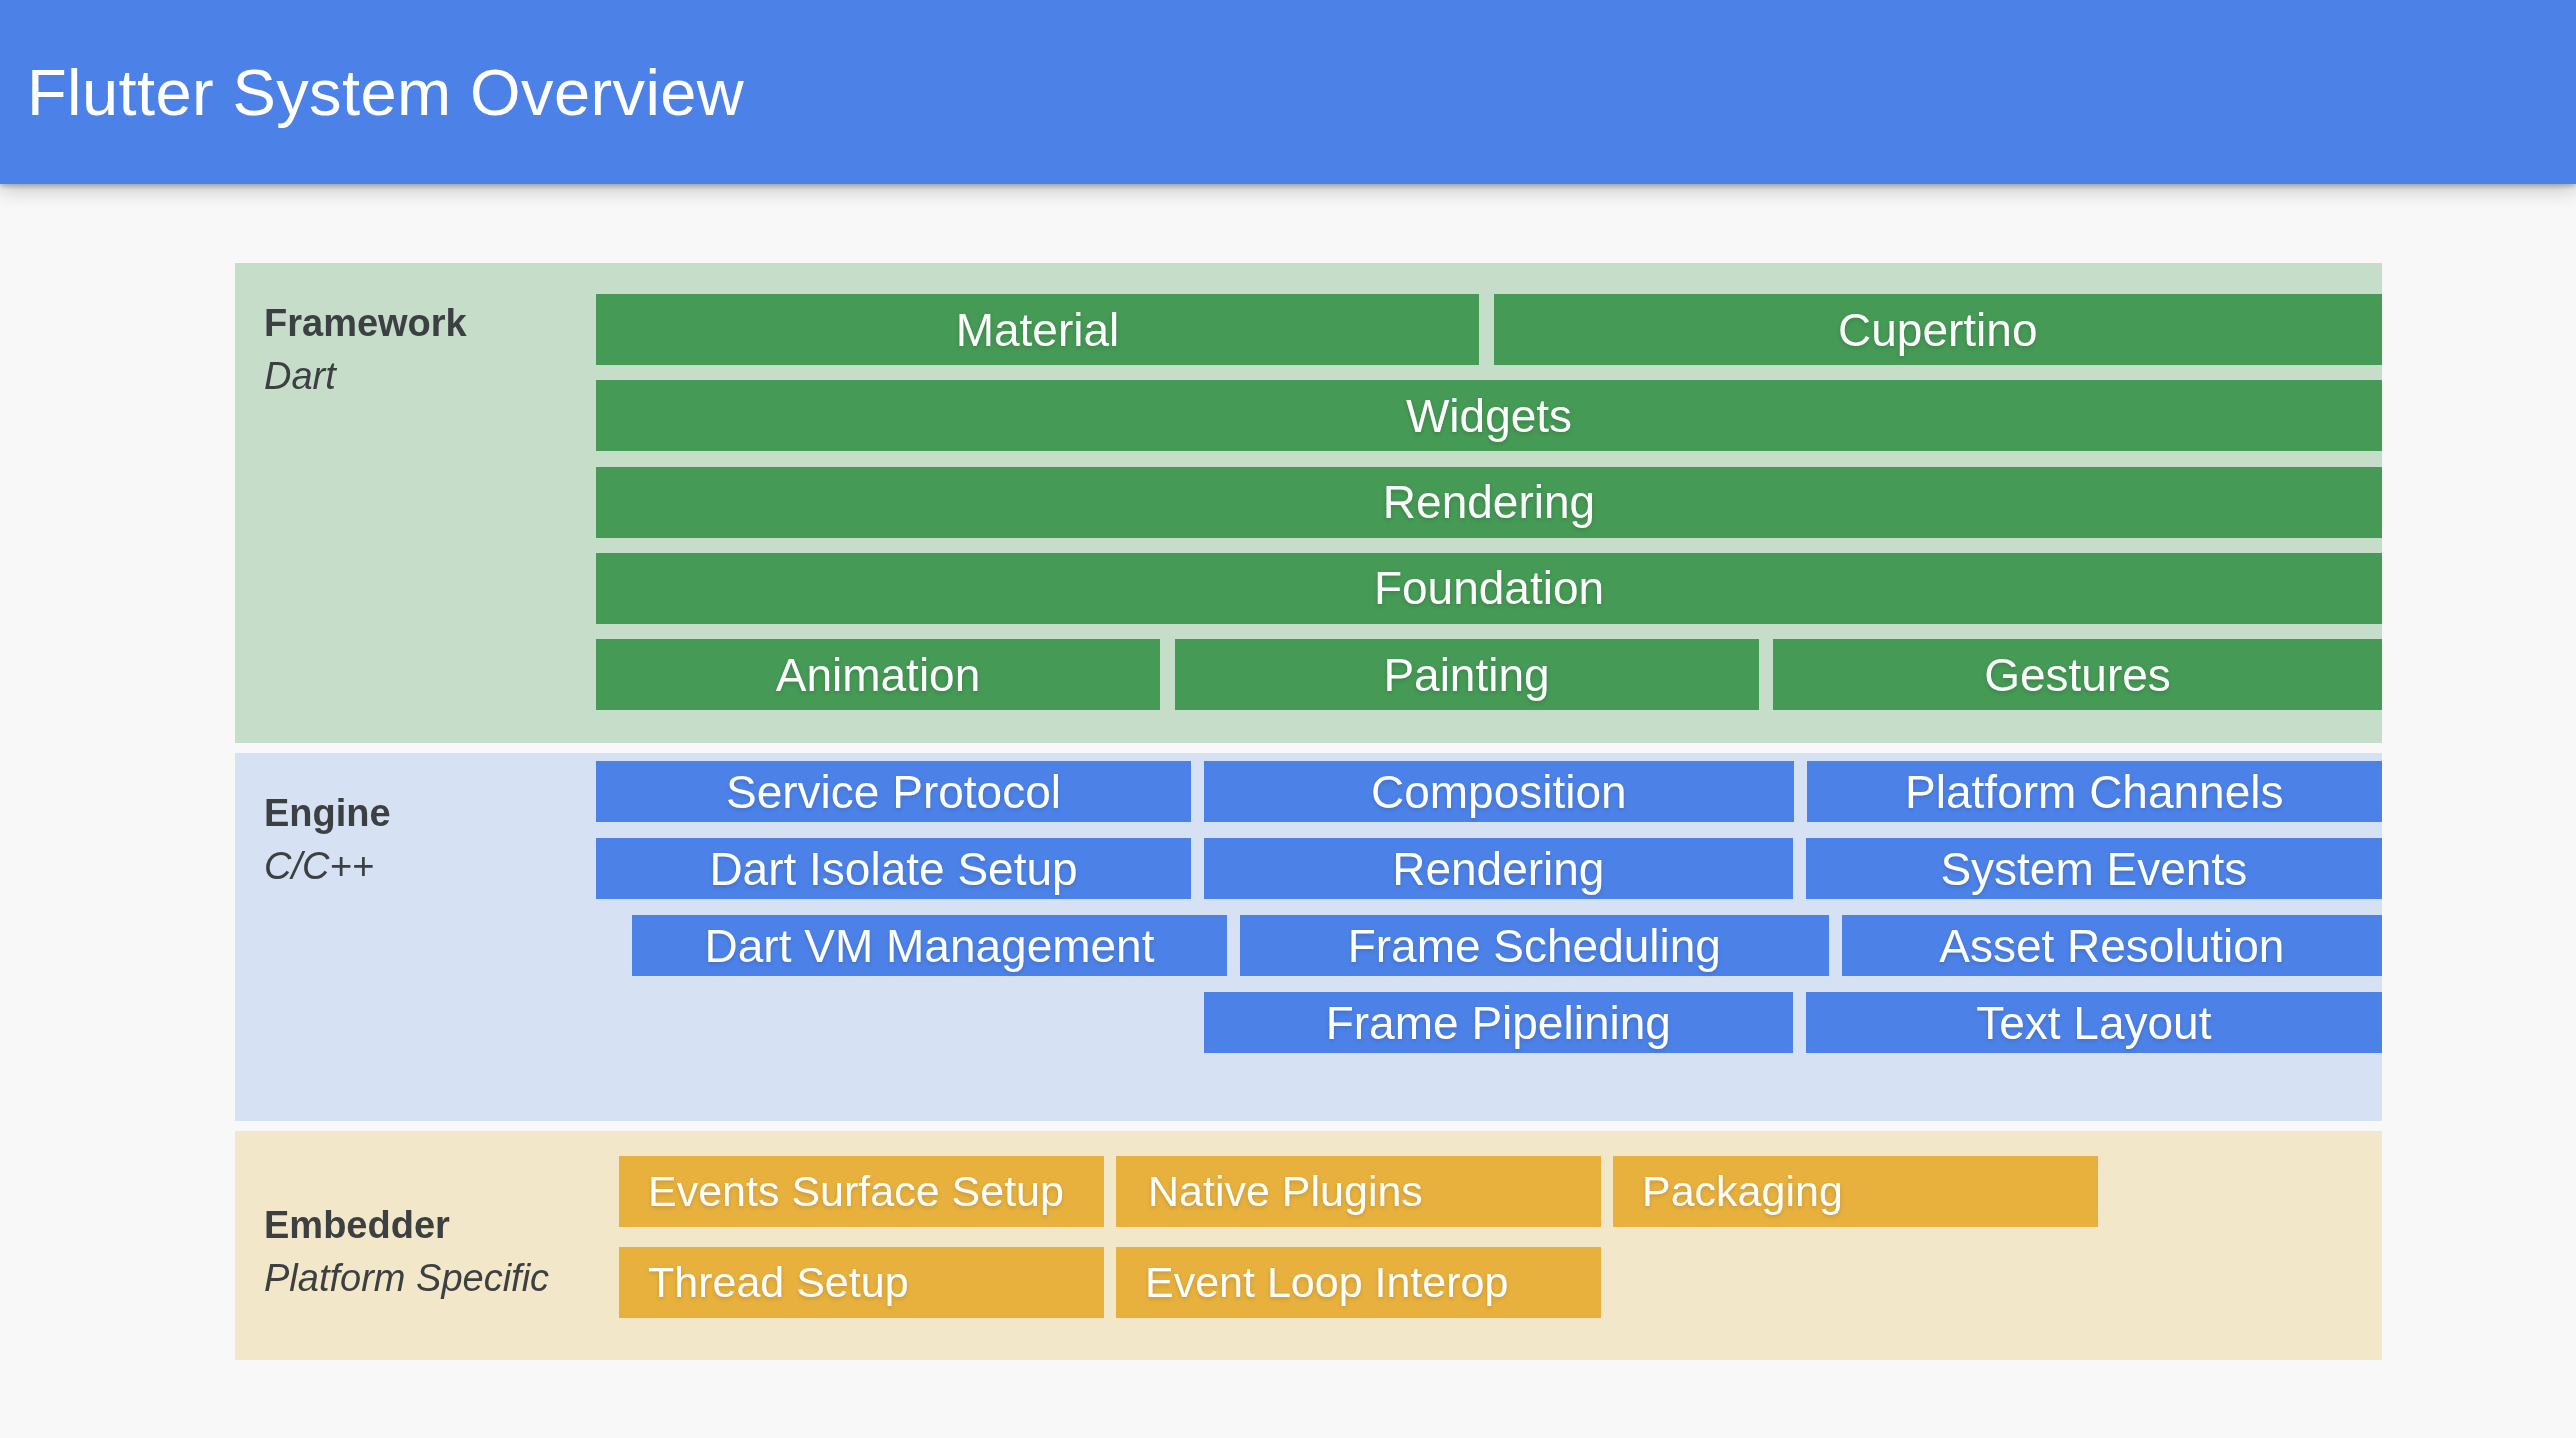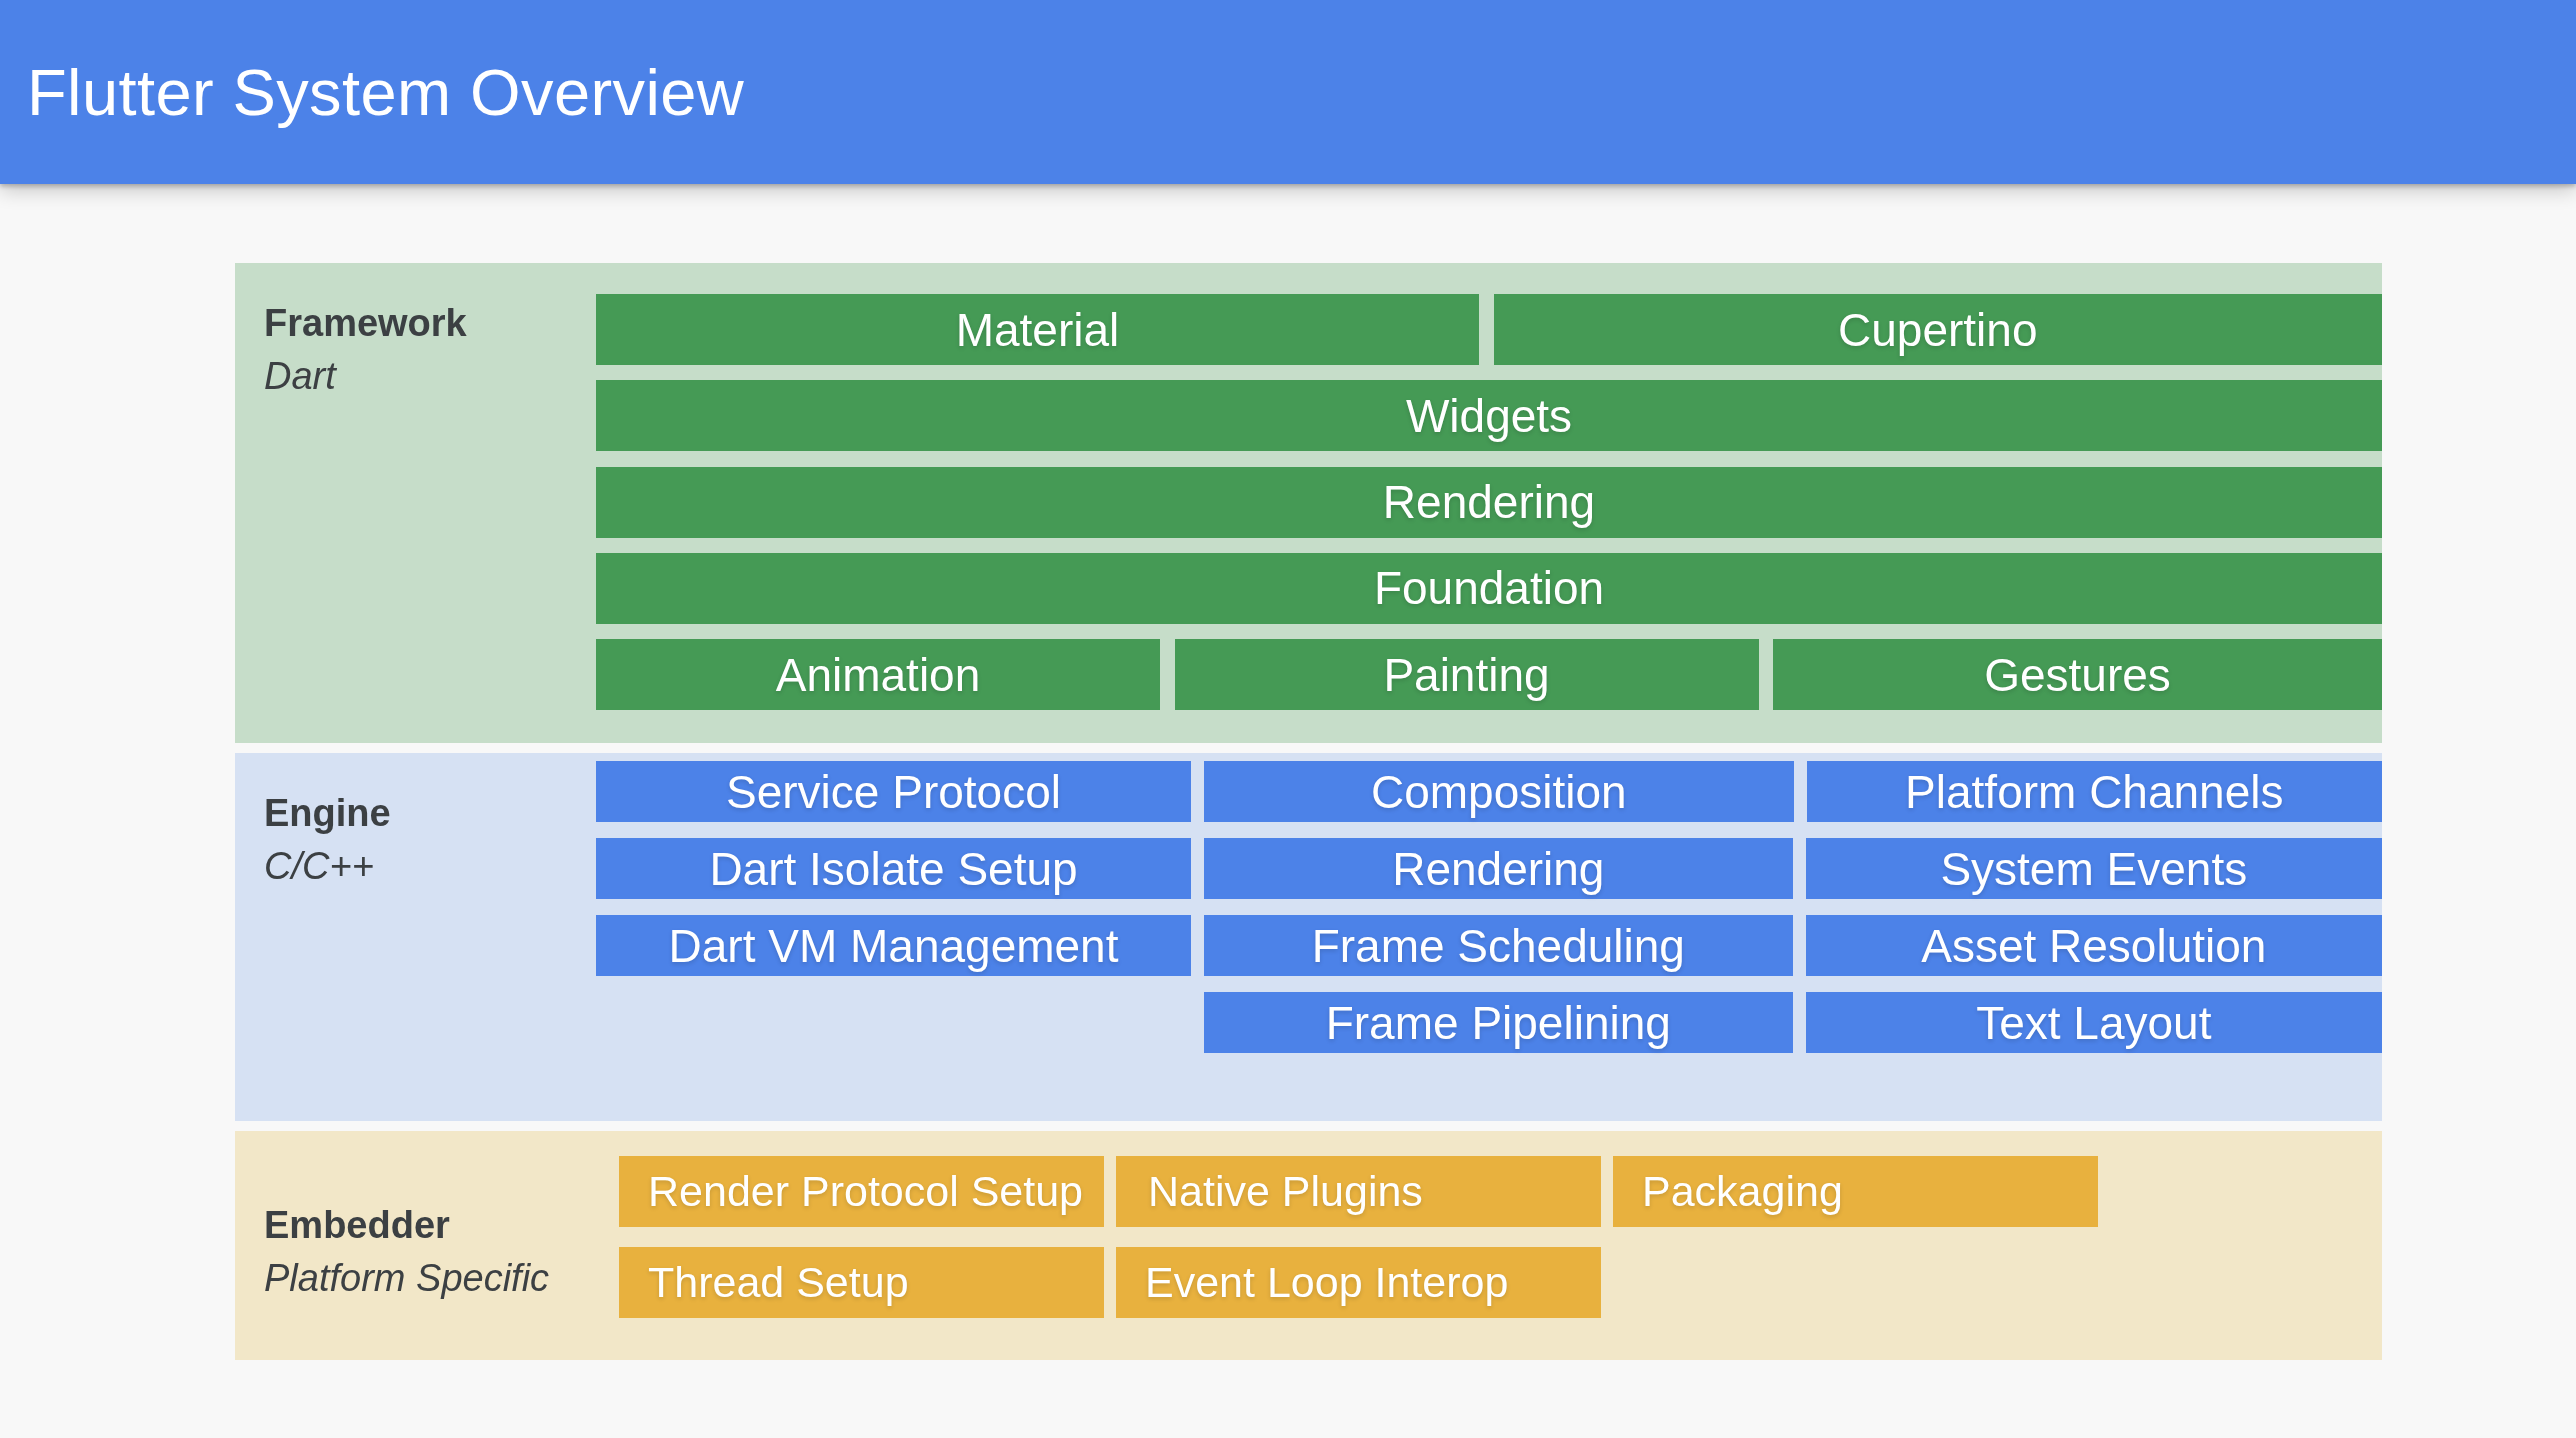--- a/index.html
+++ b/index.html
@@ -153,39 +153,39 @@
             <div class="box" style="width: 595px;">Service Protocol</div>
             <div class="box" style="width: 590px;">Composition</div>
             <div class="box fill">Platform Channels</div>
           </div>
           <div class="row">
             <div class="box" style="width: 595px;">Dart Isolate Setup</div>
             <div class="box" style="width: 589px;">Rendering</div>
             <div class="box fill">System Events</div>
           </div>
           <div class="row">
-            <div class="box" style="width: 595px;">Dart VM Management</div>
+            <div class="box" style="width: 595px; margin-left: 36px;">Dart VM Management</div>
             <div class="box" style="width: 589px;">Frame Scheduling</div>
             <div class="box fill">Asset Resolution</div>
           </div>
           <div class="row">
             <div class="box spacer" style="width: 595px;"></div>
             <div class="box" style="width: 589px;">Frame Pipelining</div>
             <div class="box fill">Text Layout</div>
           </div>
         </div>
       </div>
       <div class="section embedder">
         <div class="label-col">
           <div class="sec-label">Embedder</div>
           <div class="sec-sublabel">Platform Specific</div>
         </div>
         <div class="rows">
           <div class="row">
-            <div class="box" style="width: 485px;">Render Protocol Setup</div>
+            <div class="box" style="width: 485px;">Events Surface Setup</div>
             <div class="box" style="width: 485px; padding-left: 32px;">Native Plugins</div>
             <div class="box" style="width: 485px;">Packaging</div>
           </div>
           <div class="row">
             <div class="box" style="width: 485px;">Thread Setup</div>
             <div class="box" style="width: 485px;">Event Loop Interop</div>
           </div>
         </div>
       </div>
     </main>

